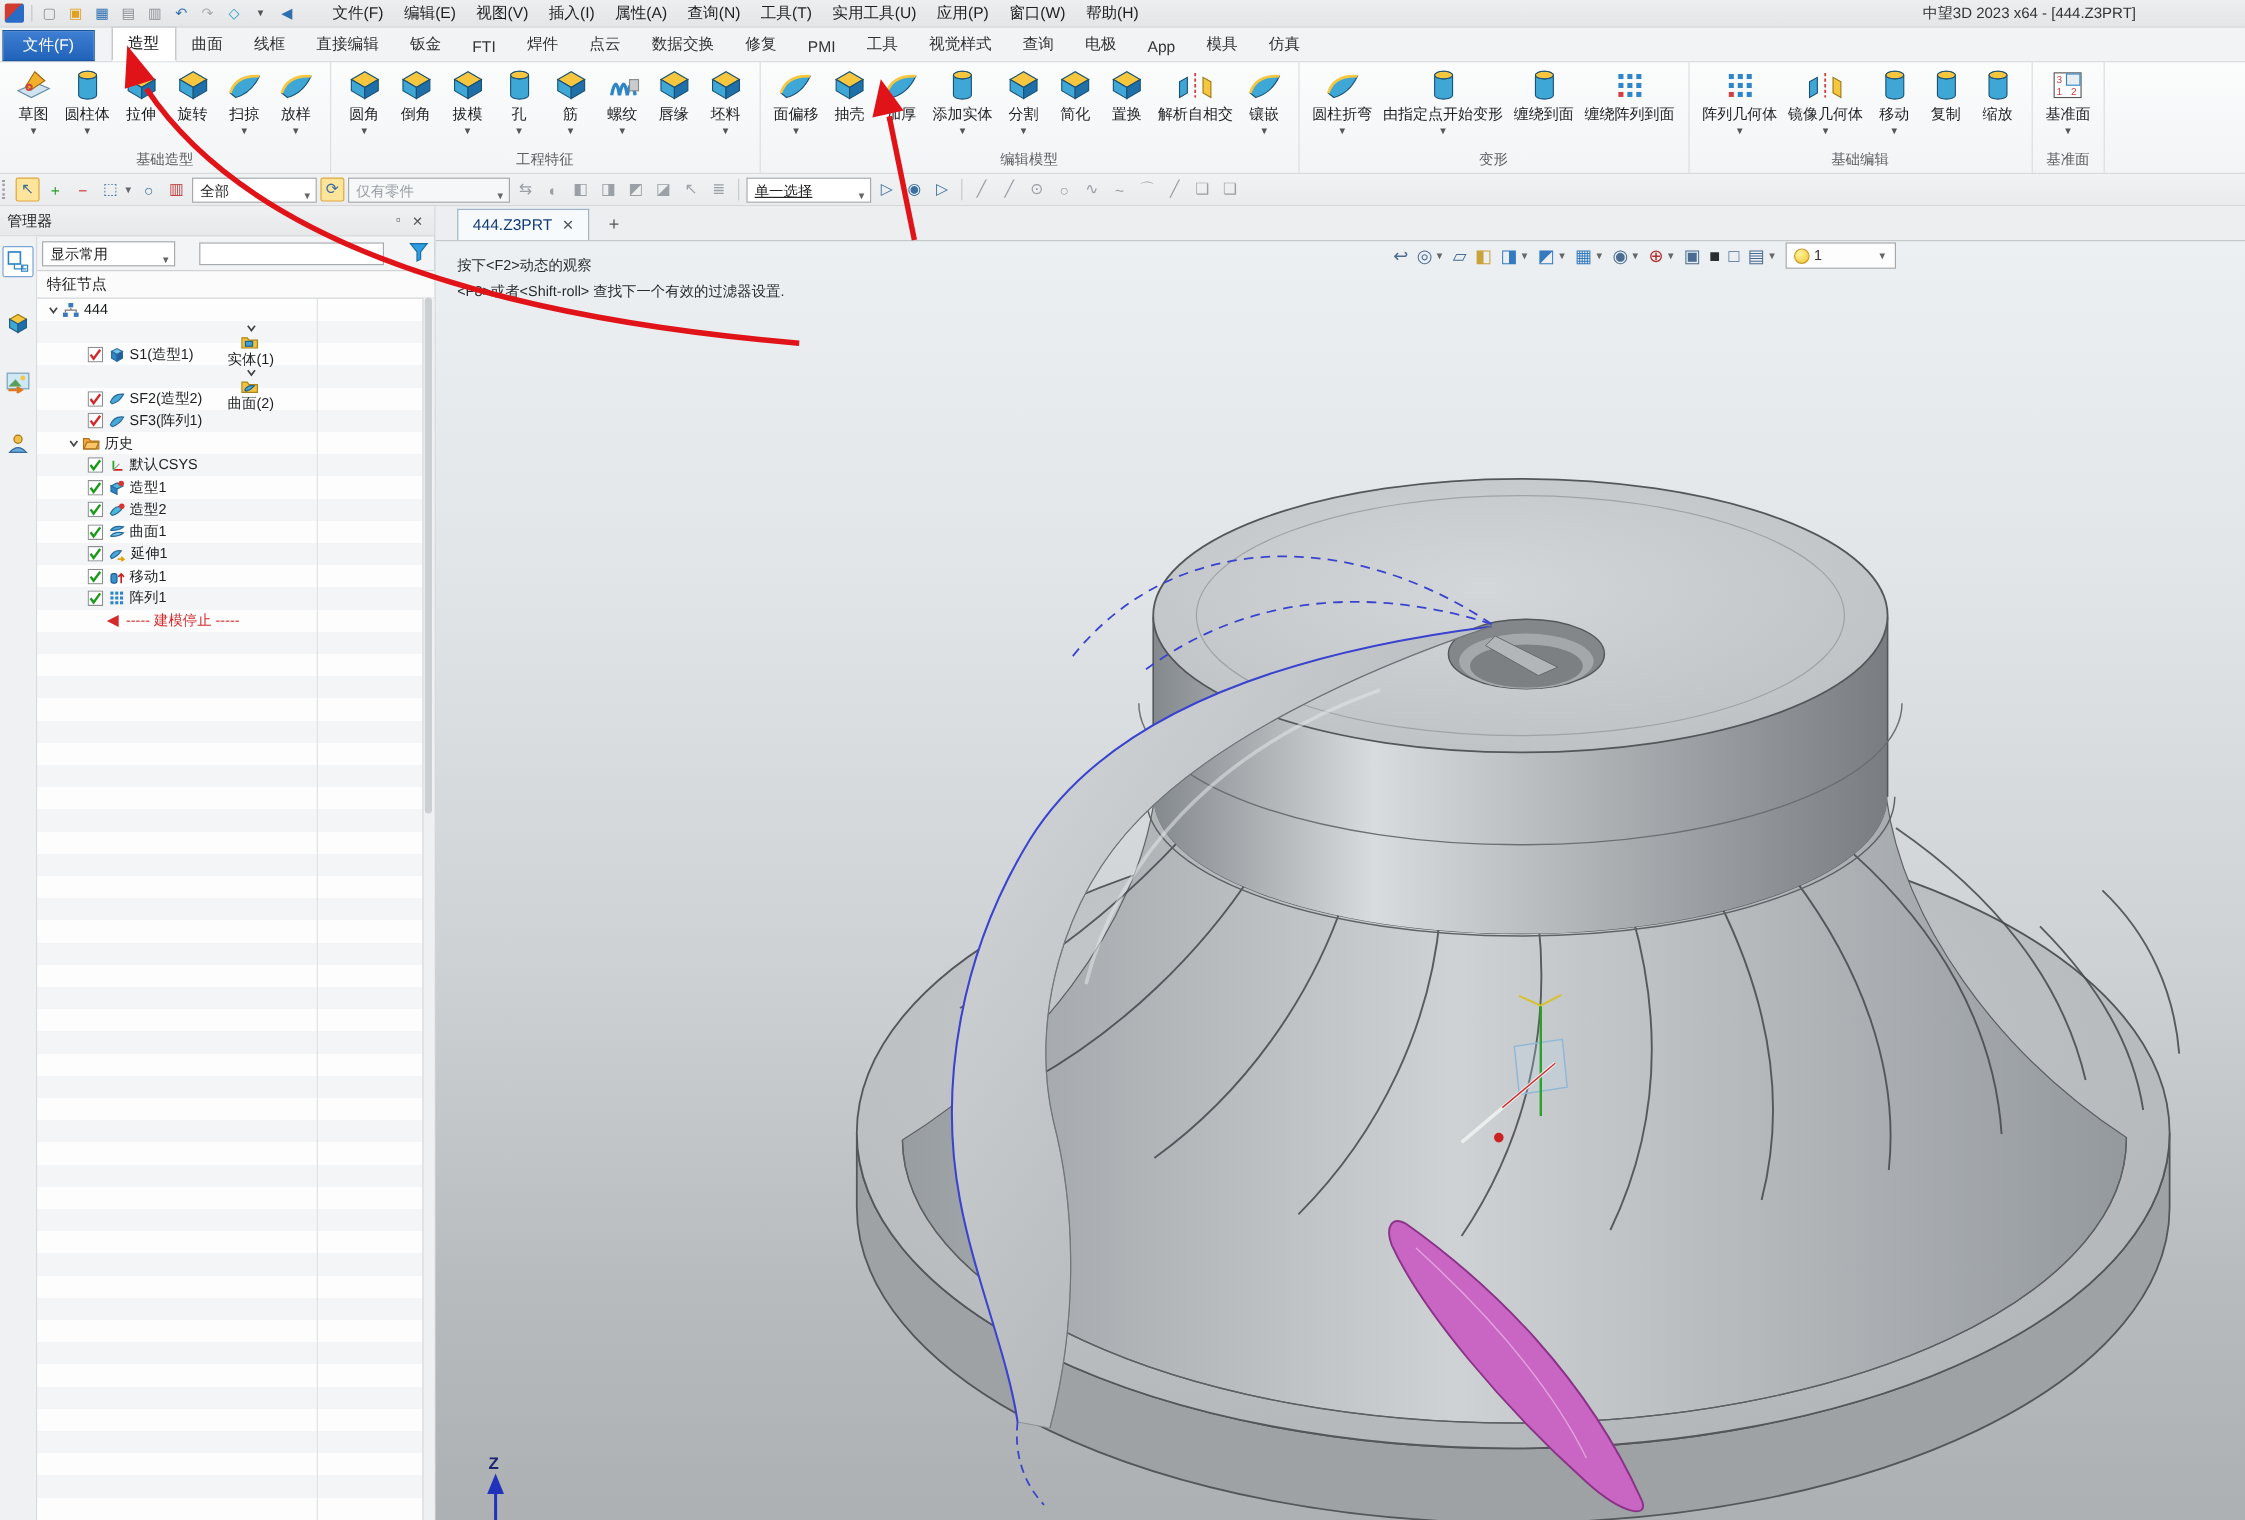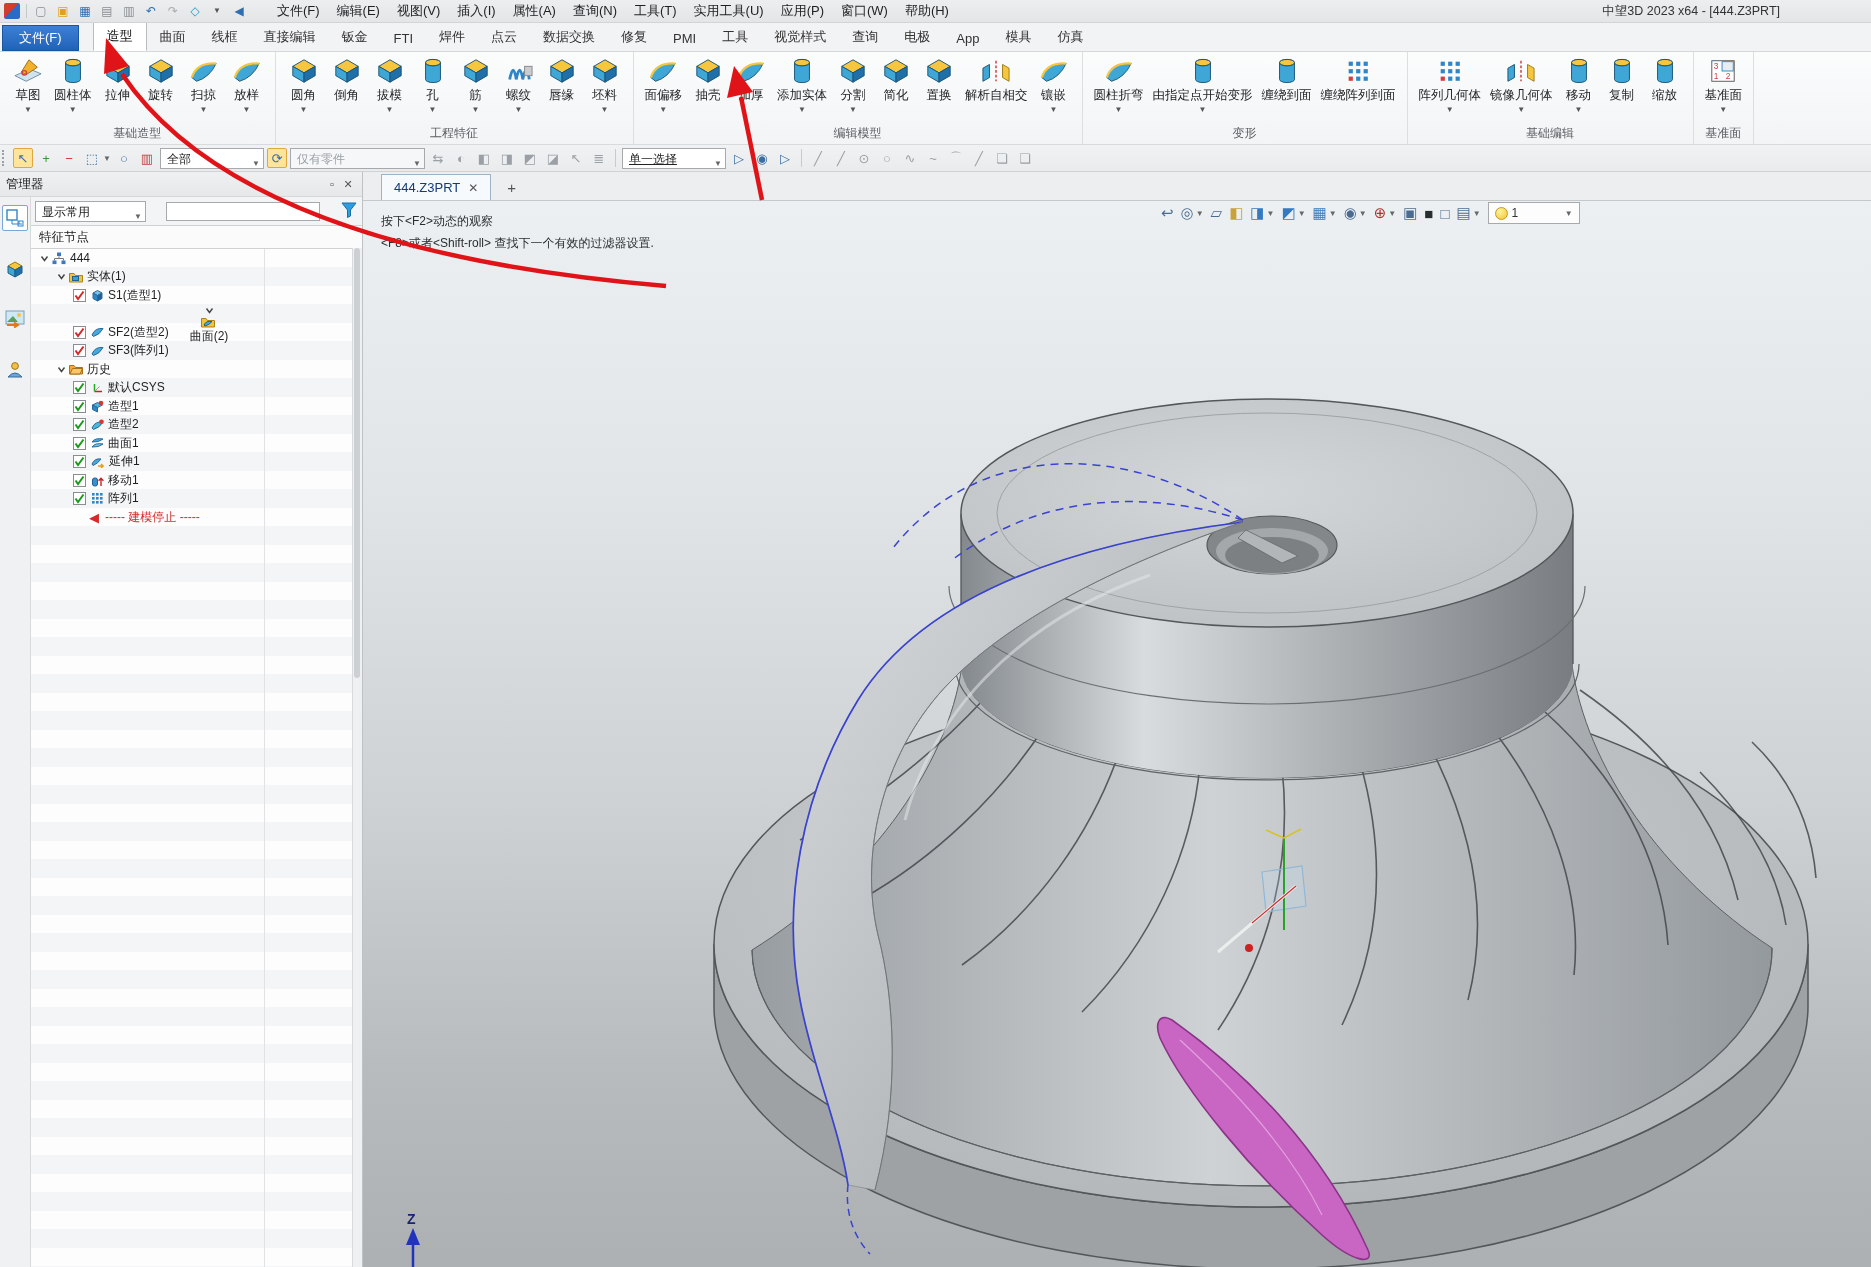--- a/index.html
+++ b/index.html
@@ -665,21 +665,21 @@
                 <span class="cell" style="margin: 0px 4px 0px 2px;">
                   <svg width="14" height="13">
                     <rect x="5" y="0.5" width="4" height="3.6" fill="#3a78c0"></rect>
                     <rect x="0.5" y="8.5" width="4" height="3.6" fill="#3a78c0"></rect>
                     <rect x="9.5" y="8.5" width="4" height="3.6" fill="#3a78c0"></rect>
                     <path d="M7 4.5 V6.5 M2.5 8.5 V6.5 H11.5 V8.5" stroke="#777" fill="none"></path>
                   </svg>
                 </span>
                 <span>444</span>
               </div>
-              <div class="trow" style="padding-left: 25px;">
+              <div class="trow" style="padding-left: 25px; flex-direction: column;">
                 <span class="cell">
                   <svg width="11" height="11">
                     <path d="M2.5 3.5 L5.5 7.5 L8.5 3.5" stroke="#444" stroke-width="1.4" fill="none"></path>
                   </svg>
                 </span>
                 <span class="cell" style="margin: 0px 4px 0px 2px;">
                   <svg width="14" height="12">
                     <path d="M0.5 2.5 h4.5 l1.5 2 h7 v6.5 h-13 z" fill="#f4c33c" stroke="#a98419"></path>
                     <rect x="3.5" y="5.5" width="6" height="4" fill="#3aa0d8" stroke="#1f6090"></rect>
                   </svg>

